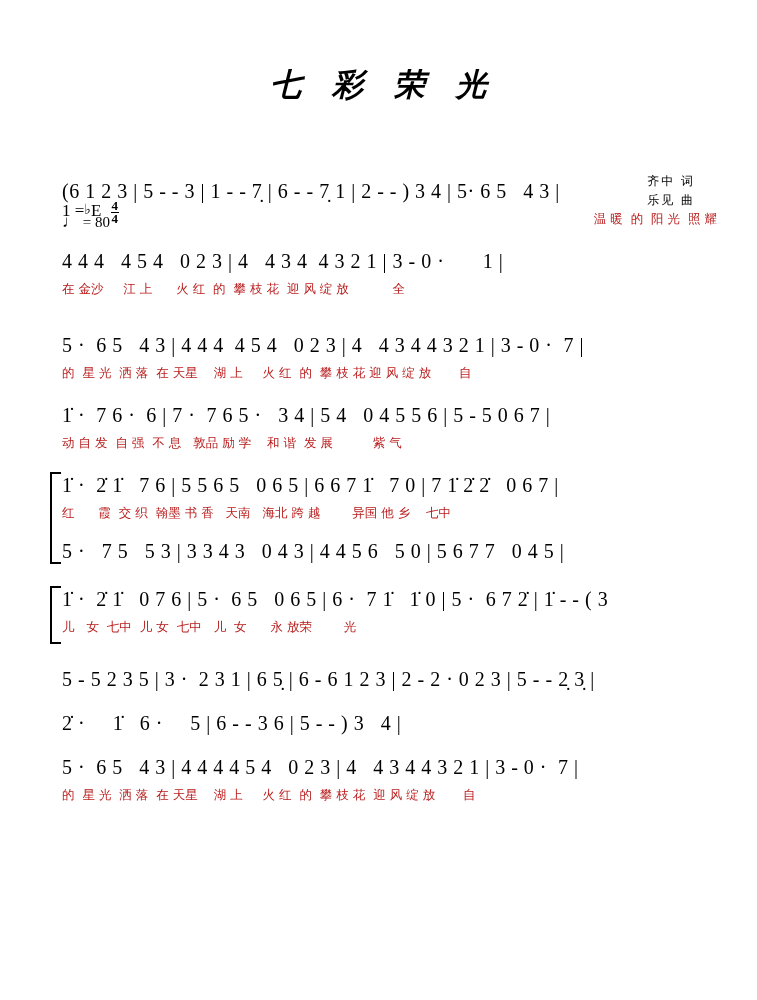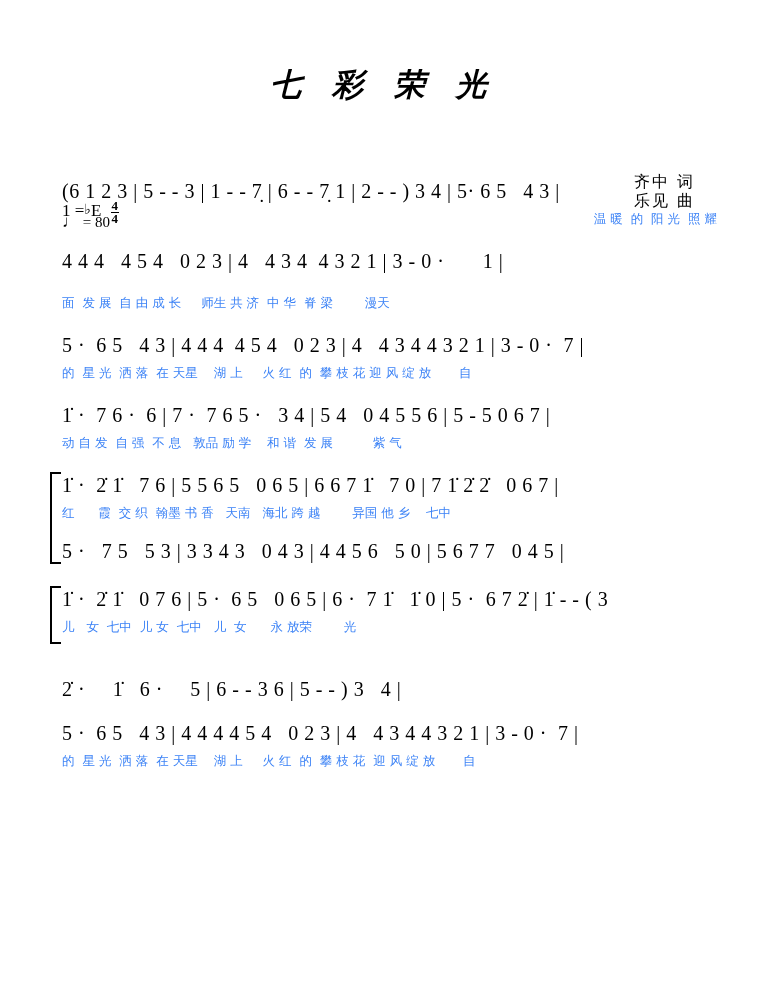--- a/index.html
+++ b/index.html
@@ -30,21 +30,21 @@
     letter-spacing: 10px;
     margin: 64px 0 0 0;
     padding-left: 10px;
     font-style: italic;
   }
   .credits {
     position: absolute;
     right: 62px;
     top: 108px;
     font-family: "DejaVu Sans", sans-serif;
-    font-size: 16px;
+    font-size: 12px;
     line-height: 19px;
     text-align: left;
     letter-spacing: 2px;
   }
   .keyblock {
     position: absolute;
     left: 62px;
     top: 136px;
     font-family: "Liberation Serif", serif;
     font-size: 17px;
@@ -106,21 +106,21 @@
     white-space: pre;
     letter-spacing: 0.5px;
   }
   .lyrics {
     font-family: "DejaVu Sans", sans-serif;
     font-size: 12.5px;
     white-space: pre;
     letter-spacing: 0px;
     height: 22px;
     line-height: 22px;
-    color: #3b82f6;
+    color: #b91c1c;
   }
   .lyrics.right {
     text-align: right;
   }
 
   .line-block { padding-left: 22px; }
 
   
   .dual {
     position: relative;
@@ -170,25 +170,25 @@
   <div style="height:68px"></div>
 
   <div class="system line-block">
     <div class="row"><span class="notes">(6 1 2 3 | 5 - - 3 | 1 - - 7̣ | 6 - - 7̣ 1 | 2 - - ) 3 4 | 5· 6 5   4 3 |</span></div>
     <div class="lyrics right">温 暖  的  阳 光  照 耀</div>
   </div>
   <div class="spacer14"></div>
 
   <div class="system line-block">
     <div class="row"><span class="notes">4 4 4   4 5 4   0 2 3 | 4   4 3 4  4 3 2 1 | 3 - 0 ·       1 |</span></div>
-  </div>
-  <div class="spacer14"></div>
-
-  <div class="system line-block">
-    <div class="lyrics">面  发 展  自 由 成 长     师生 共 济  中 华  脊 梁        漫天</div>
+    <div class="lyrics">在 金沙     江 上      火 红  的  攀 枝 花  迎 风 绽 放           全</div>
+  </div>
+  <div class="spacer14"></div>
+
+  <div class="system line-block">
   </div>
   <div class="spacer14"></div>
 
   <div class="system line-block">
     <div class="row"><span class="notes">5 ·  6 5   4 3 | 4 4 4  4 5 4   0 2 3 | 4   4 3 4 4 3 2 1 | 3 - 0 ·  7 |</span></div>
     <div class="lyrics">的  星 光  洒 落  在 天星    湖 上     火 红  的  攀 枝 花 迎 风 绽 放       自</div>
   </div>
   <div class="spacer14"></div>
 
   <div class="system line-block">
@@ -205,20 +205,23 @@
   </div>
   <div class="spacer14"></div>
 
   <div class="system dual">
     <div class="row"><span class="notes">1̇ ·  2̇ 1̇   0 7 6 | 5 ·  6 5   0 6 5 | 6 ·  7 1̇   1̇ 0 | 5 ·  6 7 2̇ | 1̇ - - ( 3</span></div>
     <div class="lyrics">儿   女  七中  儿 女  七中   儿  女      永 放荣        光</div>
     <div class="spacer10"></div>
   </div>
   <div class="spacer14"></div>
 
+  <div class="system line-block">
+    <div class="row"><span class="notes">5 - 5 2 3 5 | 3 ·  2 3 1 | 6 5̣ | 6 - 6 1 2 3 | 2 - 2 · 0 2 3 | 5 - - 2̣ 3̣ |</span></div>
+  </div>
   <div class="spacer10"></div>
 
   <div class="system line-block">
     <div class="row"><span class="notes">2̇ ·     1̇   6 ·     5 | 6 - - 3 6 | 5 - - ) 3   4 |</span></div>
   </div>
   <div class="spacer10"></div>
 
   <div class="system line-block">
     <div class="row"><span class="notes">5 ·  6 5   4 3 | 4 4 4 4 5 4   0 2 3 | 4   4 3 4 4 3 2 1 | 3 - 0 ·  7 |</span></div>
     <div class="lyrics">的  星 光  洒 落  在 天星    湖 上     火 红  的  攀 枝 花  迎 风 绽 放       自</div>

